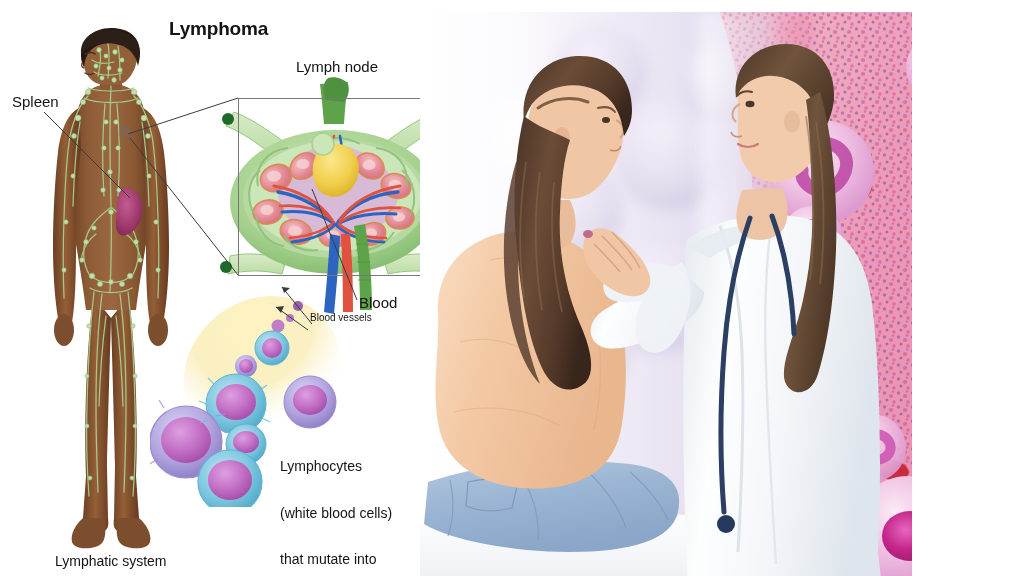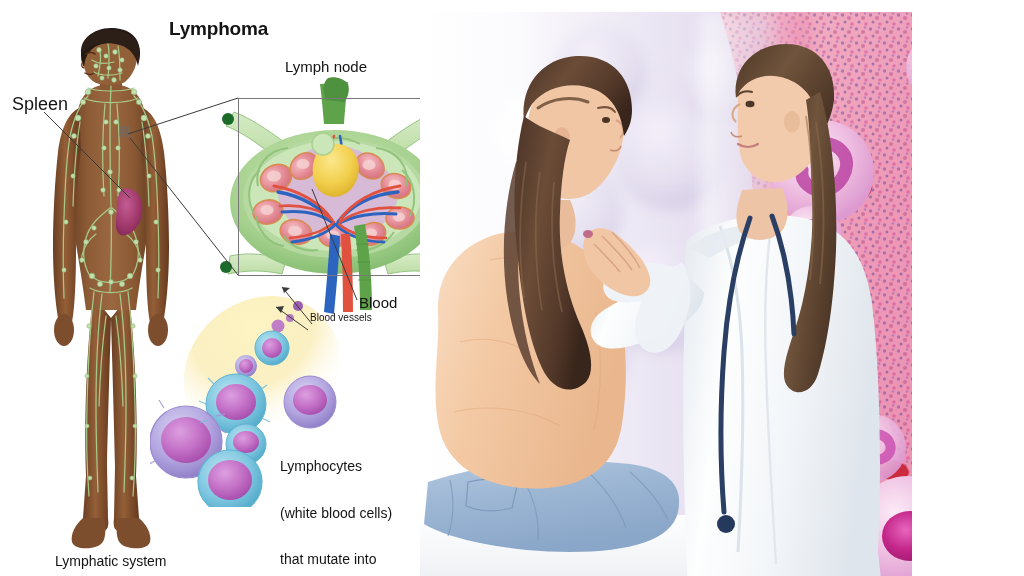--- a/index.html
+++ b/index.html
@@ -33,22 +33,22 @@
     font-family: "Liberation Sans", sans-serif;
     white-space: pre;
     line-height: 1.12;
   }
   #title-lymphoma {
     left: 169px; top: 6px;
     font-size: 19px;
     font-weight: bold;
     letter-spacing: -0.2px;
   }
-  #label-lymph-node { left: 285px; top: 47px; font-size: 15px; }
-  #label-spleen     { left: 12px;  top: 82px; font-size: 18px; }
+  #label-lymph-node { left: 296px; top: 47px; font-size: 15px; }
+  #label-spleen     { left: 12px;  top: 82px; font-size: 15px; }
   #label-tumor      { left: 359px; top: 283px; font-size: 15px; }
   #label-blood-vessels { left: 310px; top: 300px; font-size: 10px; }
   #label-lymphocytes {
     left: 280px; top: 416px;
     font-size: 14px;
     line-height: 15.5px;
   }
   #label-lymphatic-system { left: 55px; top: 542px; font-size: 14px; }
 
   

